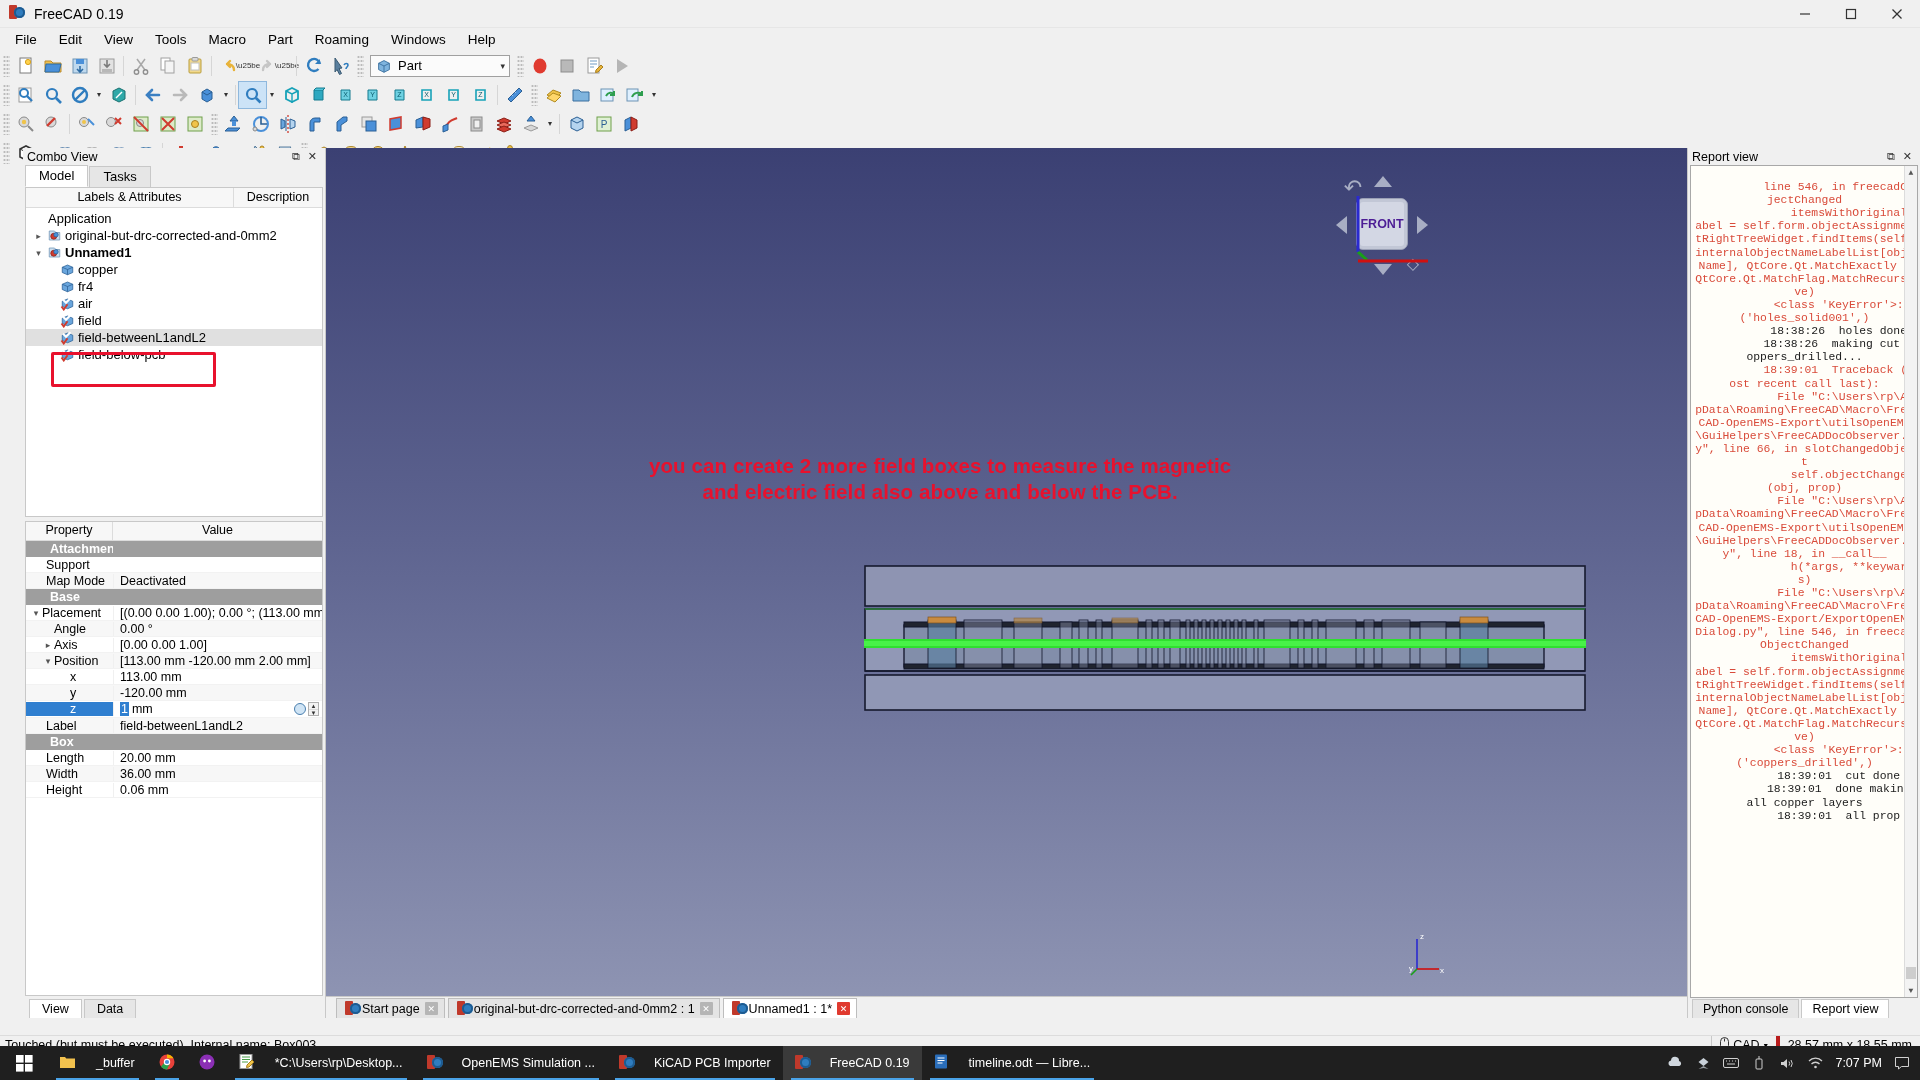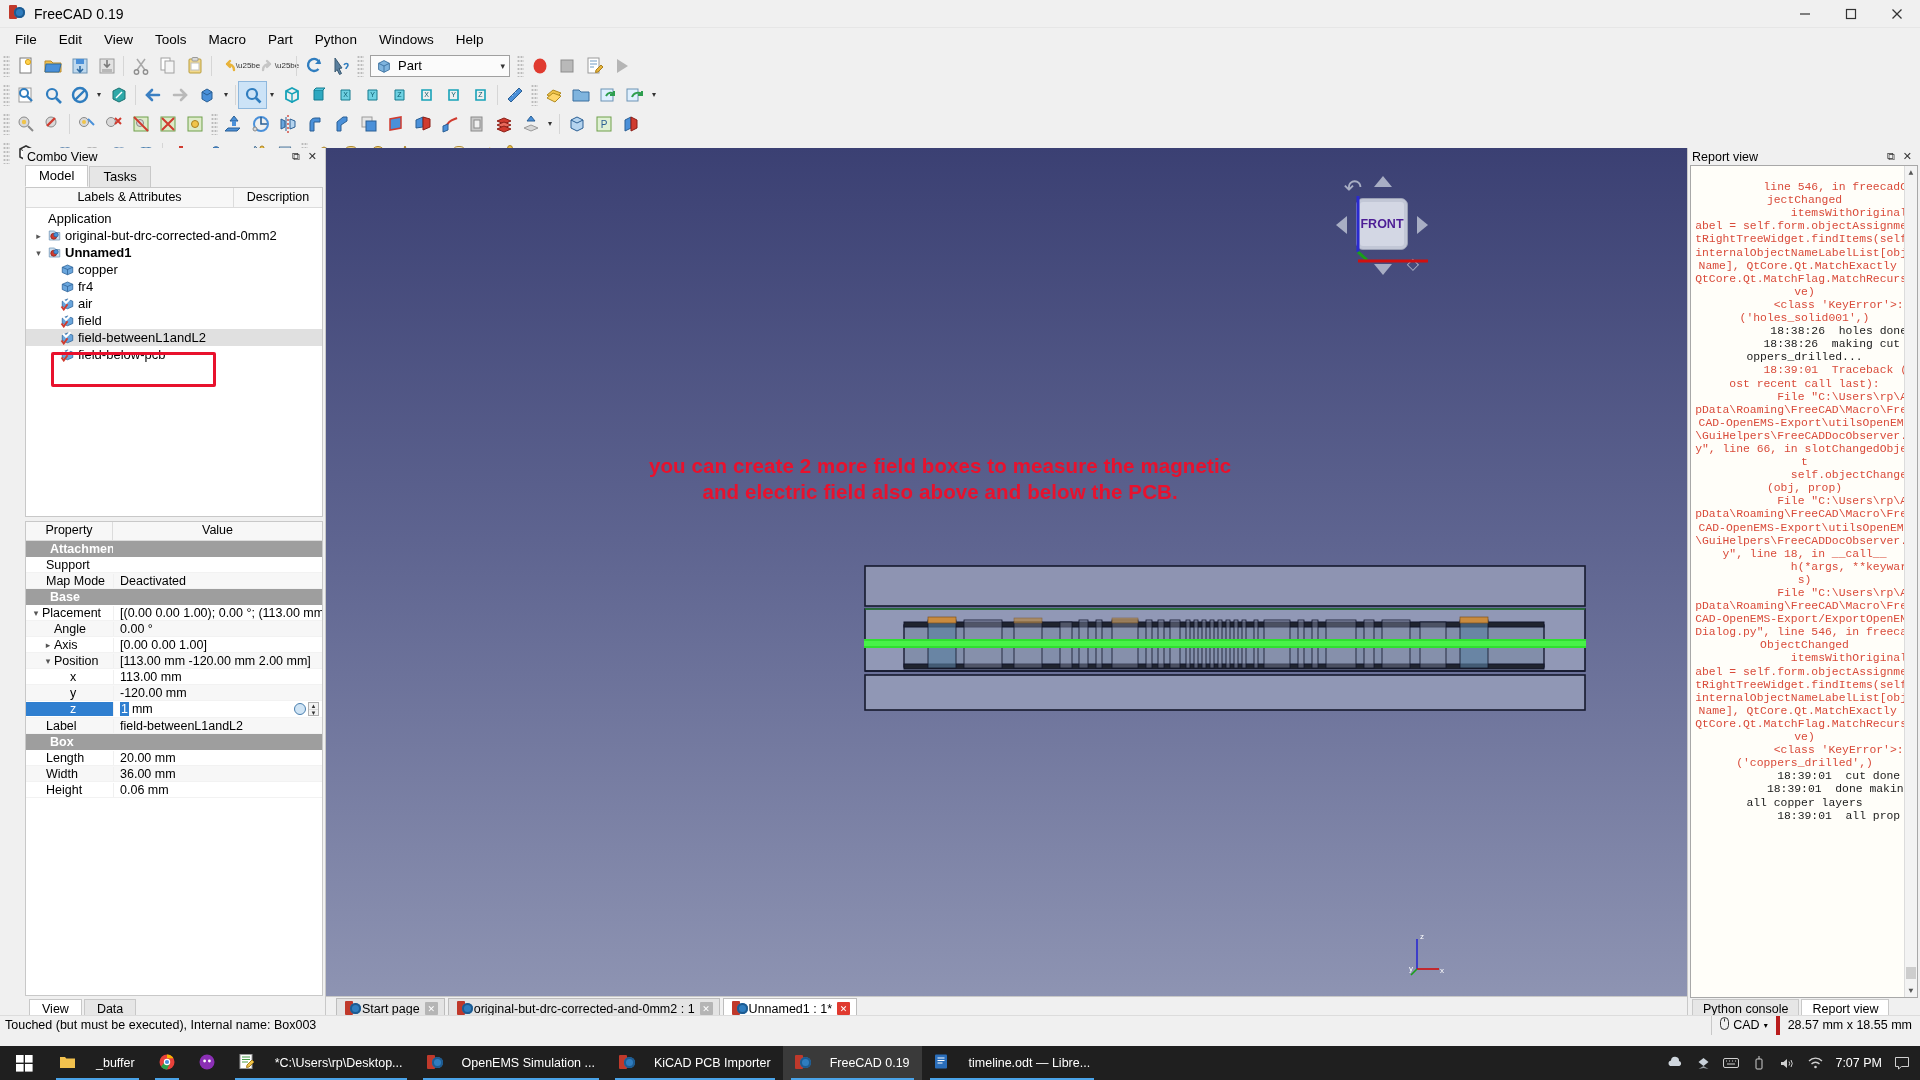--- a/index.html
+++ b/index.html
@@ -154,21 +154,21 @@
   .rl-err { color:#d94b3a; }
   .rl-log { color:#1b1b1b; }
   .rep-scroll { position:absolute; right:0; top:0; bottom:0; width:13px; background:#f3f3f3; border-left:1px solid #dcdcdc;}
   .rs-up, .rs-dn { height:13px; display:flex; align-items:center; justify-content:center; font-size:8px; color:#555;}
   .rs-thumb2 { position:absolute; left:1px; right:1px; bottom:18px; height:12px; background:#cdcdcd;}
   .reptabs { display:flex; height:20px; align-items:flex-end; padding-left:4px;}
   .rtab { padding:2px 10px; font-size:12.5px; border:1px solid #c8c8c8; border-bottom:none; background:#e6e6e6; margin-right:2px;}
   .rtab.sel { background:#fff; }
 
   
-  .statusbar { position:absolute; left:0; right:0; bottom:46px; height:19px; background:#f0f0f0;
+  .statusbar { position:absolute; left:0; right:0; bottom:26px; height:19px; background:#f0f0f0;
     display:flex; align-items:center; font-size:12.5px; padding-left:5px; border-top:1px solid #dcdcdc;}
   .status-right { margin-left:auto; display:flex; align-items:center; gap:0;}
   .sb-cad { display:flex; align-items:center; gap:4px; padding:0 8px; border-left:1px solid #c8c8c8; height:19px;}
   .sb-dim { padding:0 8px; border-left:4px solid #b91c1c; height:19px; display:flex; align-items:center;}
 
   
   .taskbar { position:absolute; left:0; right:0; bottom:0; height:34px; background:#1f1f1f; display:flex; align-items:center; color:#fff;}
   .start { width:48px; height:34px; display:flex; align-items:center; justify-content:center;}
   .tb-app { display:flex; align-items:center; gap:21px; height:34px; padding:0 12px; font-size:12.5px; color:#fff; position:relative;}
   .tb-app.active { background:#3a3a3a; }
@@ -204,21 +204,21 @@
     </div>
   </div>
 
   <div class="menubar">
     <div class="menu-item">File</div>
     <div class="menu-item">Edit</div>
     <div class="menu-item">View</div>
     <div class="menu-item">Tools</div>
     <div class="menu-item">Macro</div>
     <div class="menu-item">Part</div>
-    <div class="menu-item">Python</div>
+    <div class="menu-item">Roaming</div>
     <div class="menu-item">Windows</div>
     <div class="menu-item">Help</div>
   </div>
 
   <div class="toolbars">
 
     <div class="tb-row">
       <div class="grip"></div>
       <div class="tb-group">
         <div class="tbtn">

